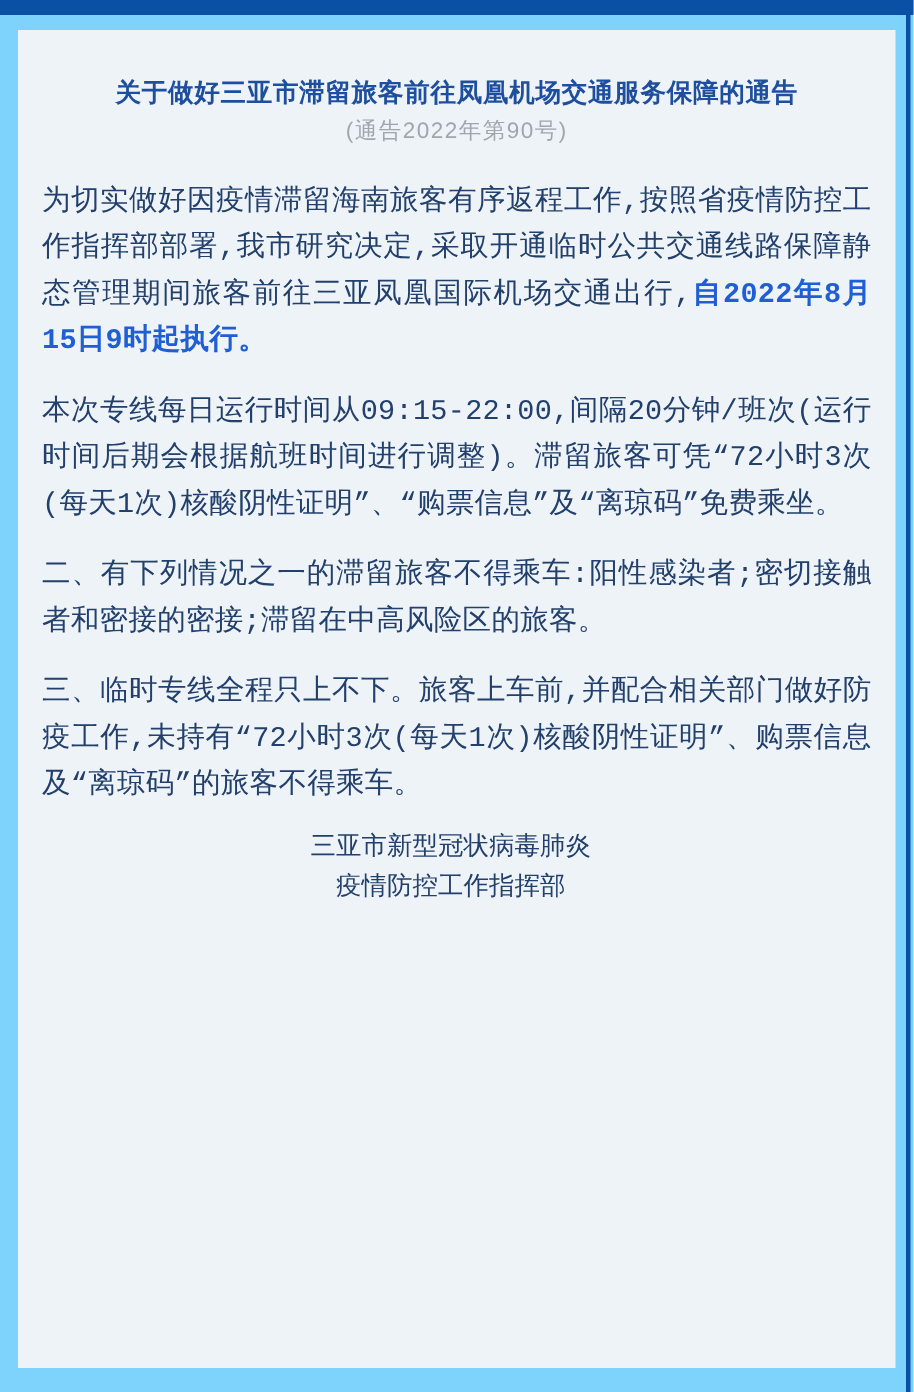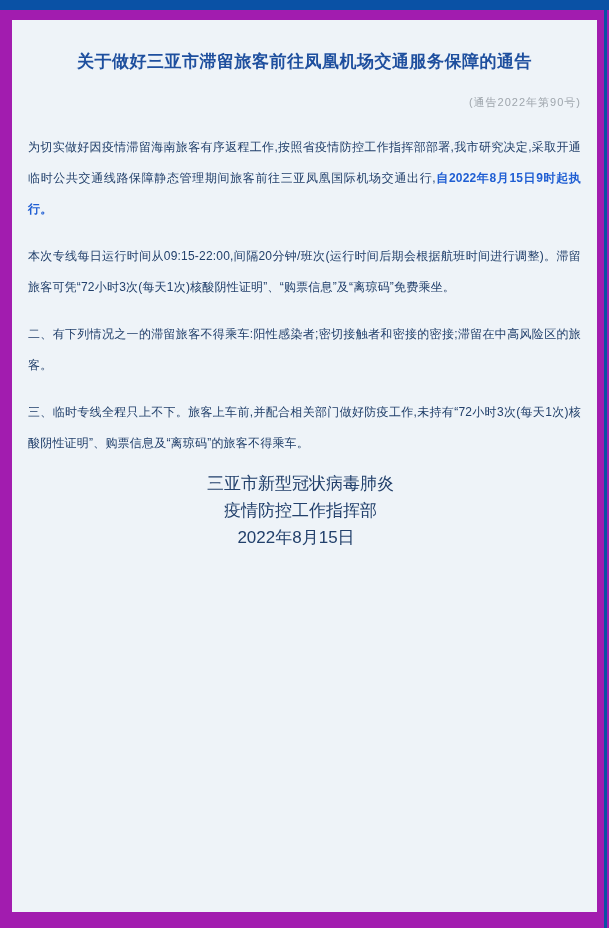--- a/index.html
+++ b/index.html
@@ -1,42 +1,42 @@
 <!DOCTYPE html>
 <html><head>
 <meta charset="utf-8">
 <style>
   html, body { margin:0; padding:0; }
   body {
     width:609px; height:928px; background:#ffffff; overflow:hidden;
     font-family:"Liberation Sans","DejaVu Sans",sans-serif;
   }
-  .screen { position:relative; width:609px; height:928px; background:#a21caf; }
+  .screen { position:relative; width:609px; height:928px; background:#7dd3fc; }
   .top-bar {
     position:absolute; top:0; left:0; width:609px; height:10px; background:#0a51a5;
   }
   .right-border {
     position:absolute; top:0; right:2px; width:3px; height:928px; background:#0a51a5;
   }
   .card {
     position:absolute; left:12px; top:20px; width:585px; height:892px;
     background:#eef3f8; box-sizing:border-box; padding:30px 16px 0 16px;
     overflow:hidden;
   }
   .title {
     margin:0 14px; font-size:17px; font-weight:bold; color:#1e4f9e;
     text-align:center; line-height:24px; letter-spacing:0.5px;
   }
   .doc-no {
-    margin-top:21px; text-align:right; font-size:11px; color:#9fa6ad;
+    margin-top:4px; text-align:center; font-size:15px; color:#9fa6ad;
     letter-spacing:1px;
   }
   .para {
-    margin:16px 0 0 0; font-size:12px; line-height:31px; color:#22406b;
-    text-align:justify; letter-spacing:0.2px;
+    margin:16px 0 0 0; font-size:19px; line-height:31px; color:#22406b;
+    text-align:justify; letter-spacing:0.2px;font-family:Liberation Mono, monospace;
   }
   .para.intro { margin-top:22px; }
   .emphasis { font-weight:bold; color:#1f5ed3; }
   .signature {
     margin-top:11px; text-align:center; font-size:17px; line-height:27px;
     color:#22406b; padding-right:8px;
   }
   .signature .sig-date { padding-right:9px; }
 </style>
 </head>
@@ -60,17 +60,16 @@
 
     <p class="para">二、有下列情况之一的滞留旅客不得乘车:阳性感染者;密切接触者和密接的密接;滞留在中高风险区的旅客。</p>
 
     <p class="para">三、临时专线全程只上不下。旅客上车前,并配合相关部门做好防疫工作,未持有“72小时3次(每天1次)核酸阴性证明”、购票信息及“离琼码”的旅客不得乘车。</p>
 
 
 
     <div class="signature">
       <div>三亚市新型冠状病毒肺炎</div>
       <div>疫情防控工作指挥部</div>
-      <div class="sig-date">2022年8月15日</div>
     </div>
 
   </div>
 </div>
 
 </body></html>

